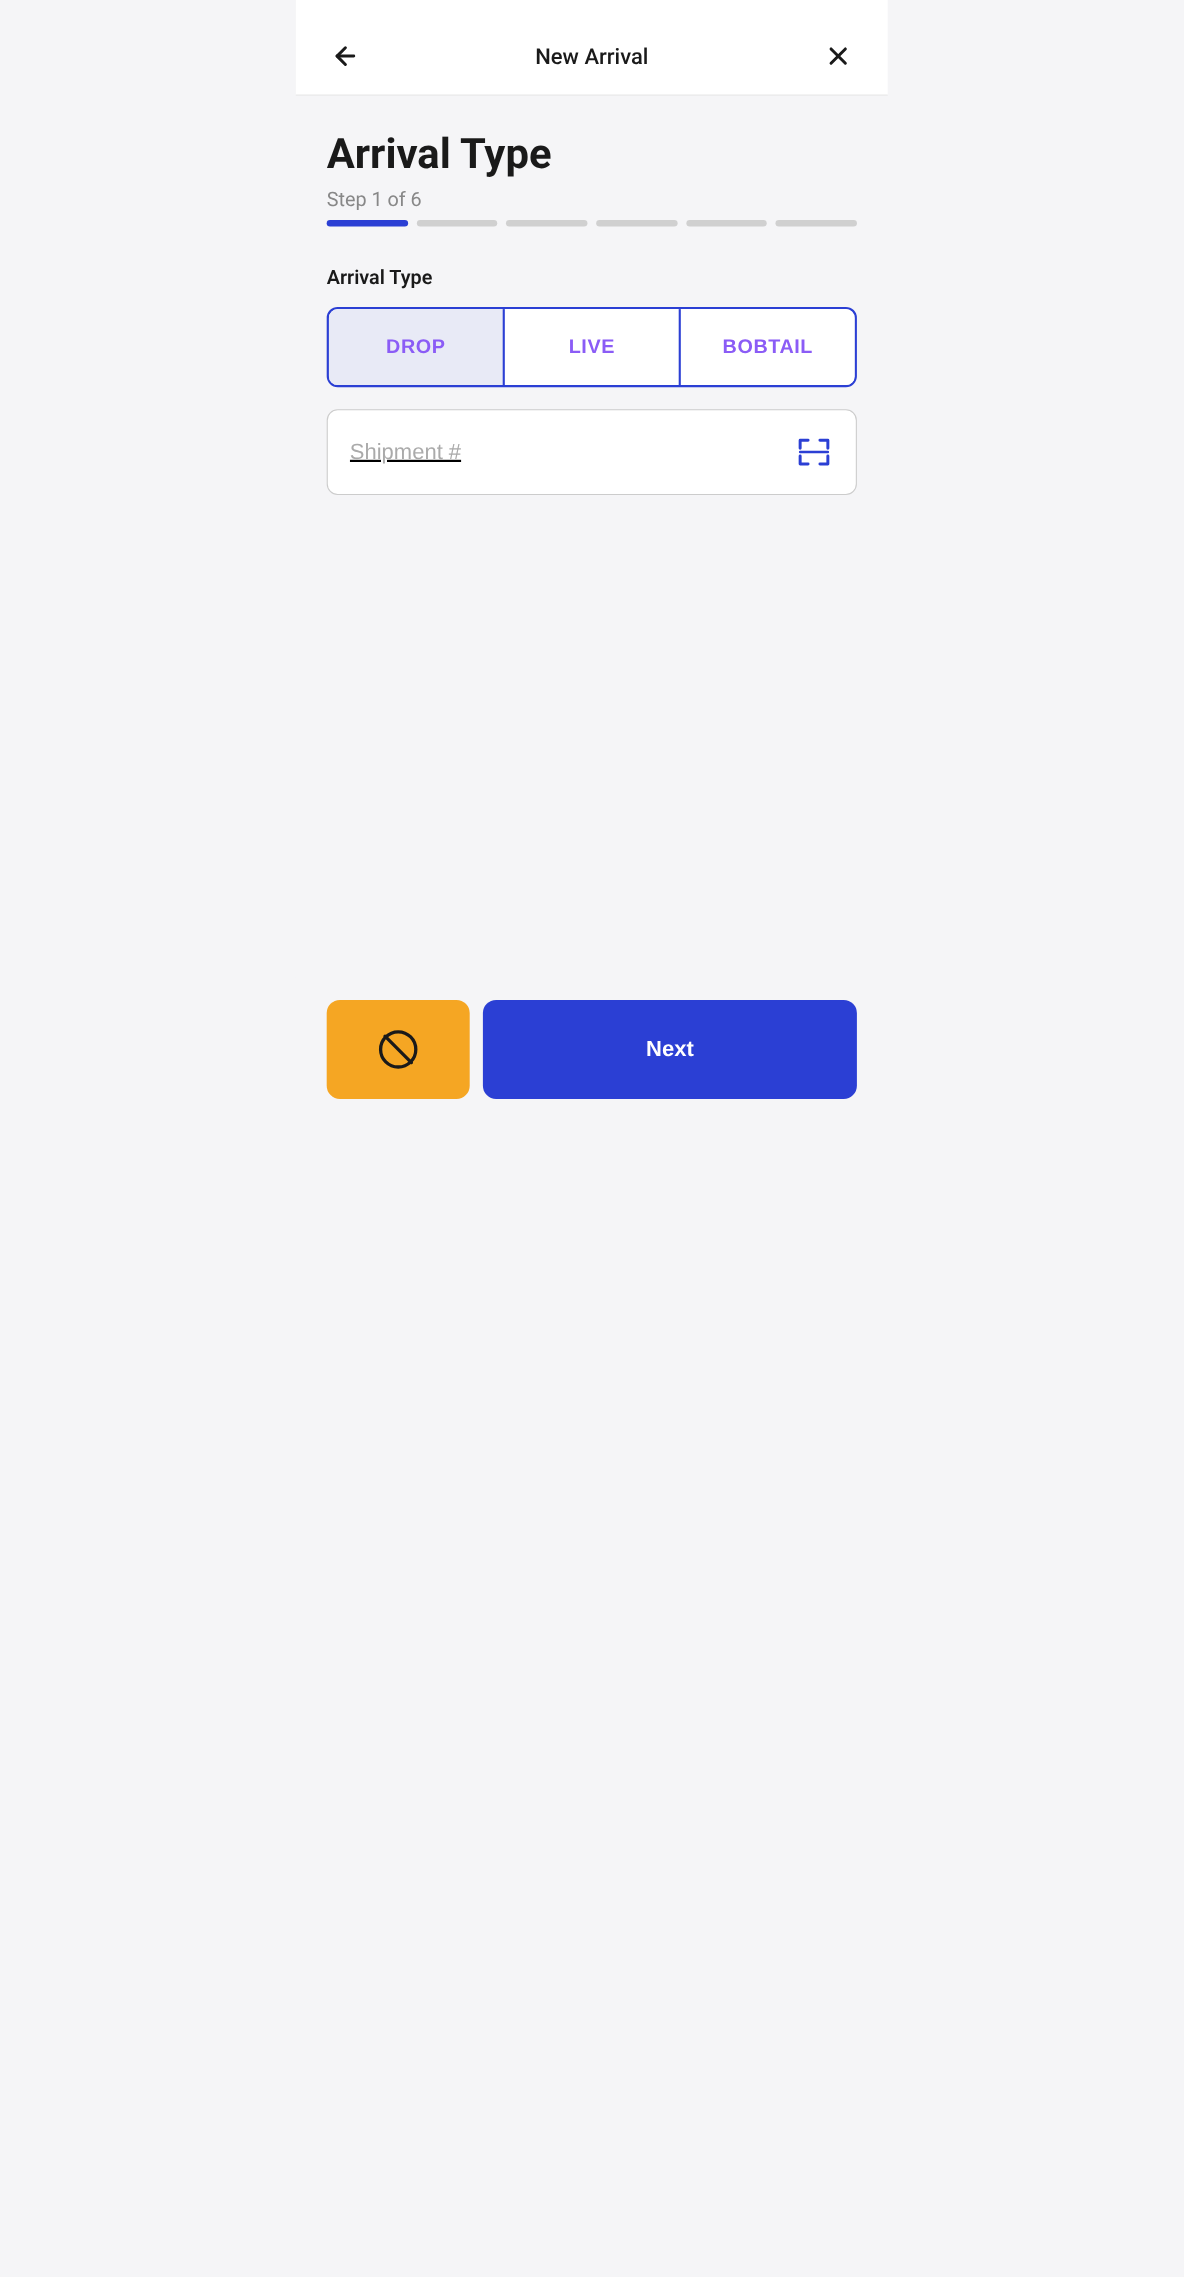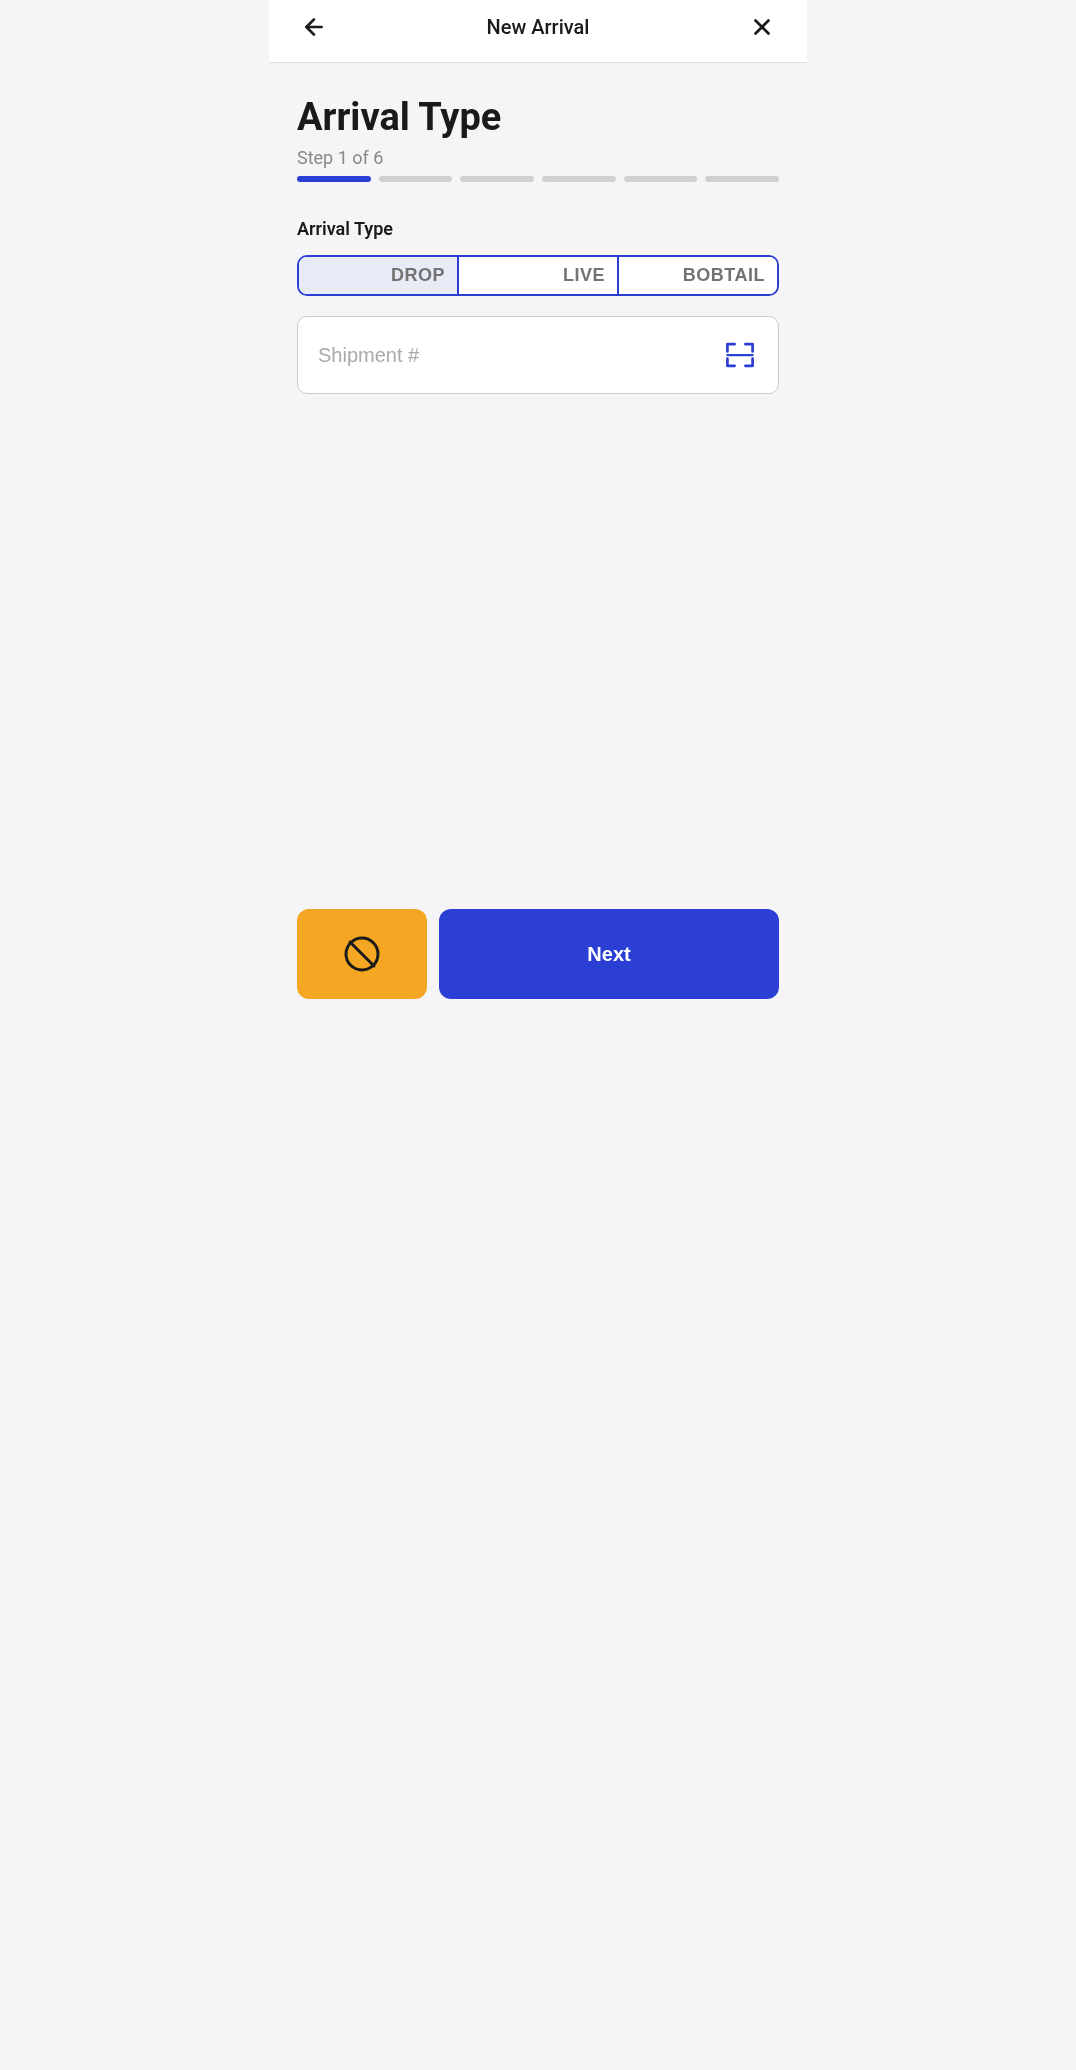--- a/index.html
+++ b/index.html
@@ -25,21 +25,21 @@
       position: relative;
       display: flex;
       flex-direction: column;
     }
 
     
     .header {
       display: flex;
       align-items: center;
       justify-content: space-between;
-      padding: 10px 28px 18px 28px;
+      padding: 34px 28px 18px 28px;
       background: #ffffff;
       border-bottom: 1px solid #e0e0e0;
     }
 
     .header-back-btn {
       background: none;
       border: none;
       cursor: pointer;
       padding: 4px;
       display: flex;
@@ -116,25 +116,25 @@
     .type-selector {
       display: flex;
       border: 2px solid #2b3fd4;
       border-radius: 10px;
       overflow: hidden;
       margin-bottom: 20px;
     }
 
     .type-option {
       flex: 1;
-      padding: 8px 12px;
-      text-align: right;
+      padding: 24px 12px;
+      text-align: center;
       font-size: 18px;
       font-weight: 700;
-      color: #737373;
+      color: #8b5cf6;
       background: #ffffff;
       border: none;
       cursor: pointer;
       letter-spacing: 0.5px;
       border-right: 2px solid #2b3fd4;
     }
 
     .type-option:last-child {
       border-right: none;
     }
@@ -144,20 +144,21 @@
     }
 
     
     .shipment-input-container {
       display: flex;
       align-items: center;
       background: #ffffff;
       border: 1.5px solid #cccccc;
       border-radius: 10px;
       padding: 20px 20px;
+      text-decoration: underline;
     }
 
     .shipment-input {
       flex: 1;
       border: none;
       outline: none;
       font-size: 20px;
       color: #aaaaaa;
       background: transparent;
     }

